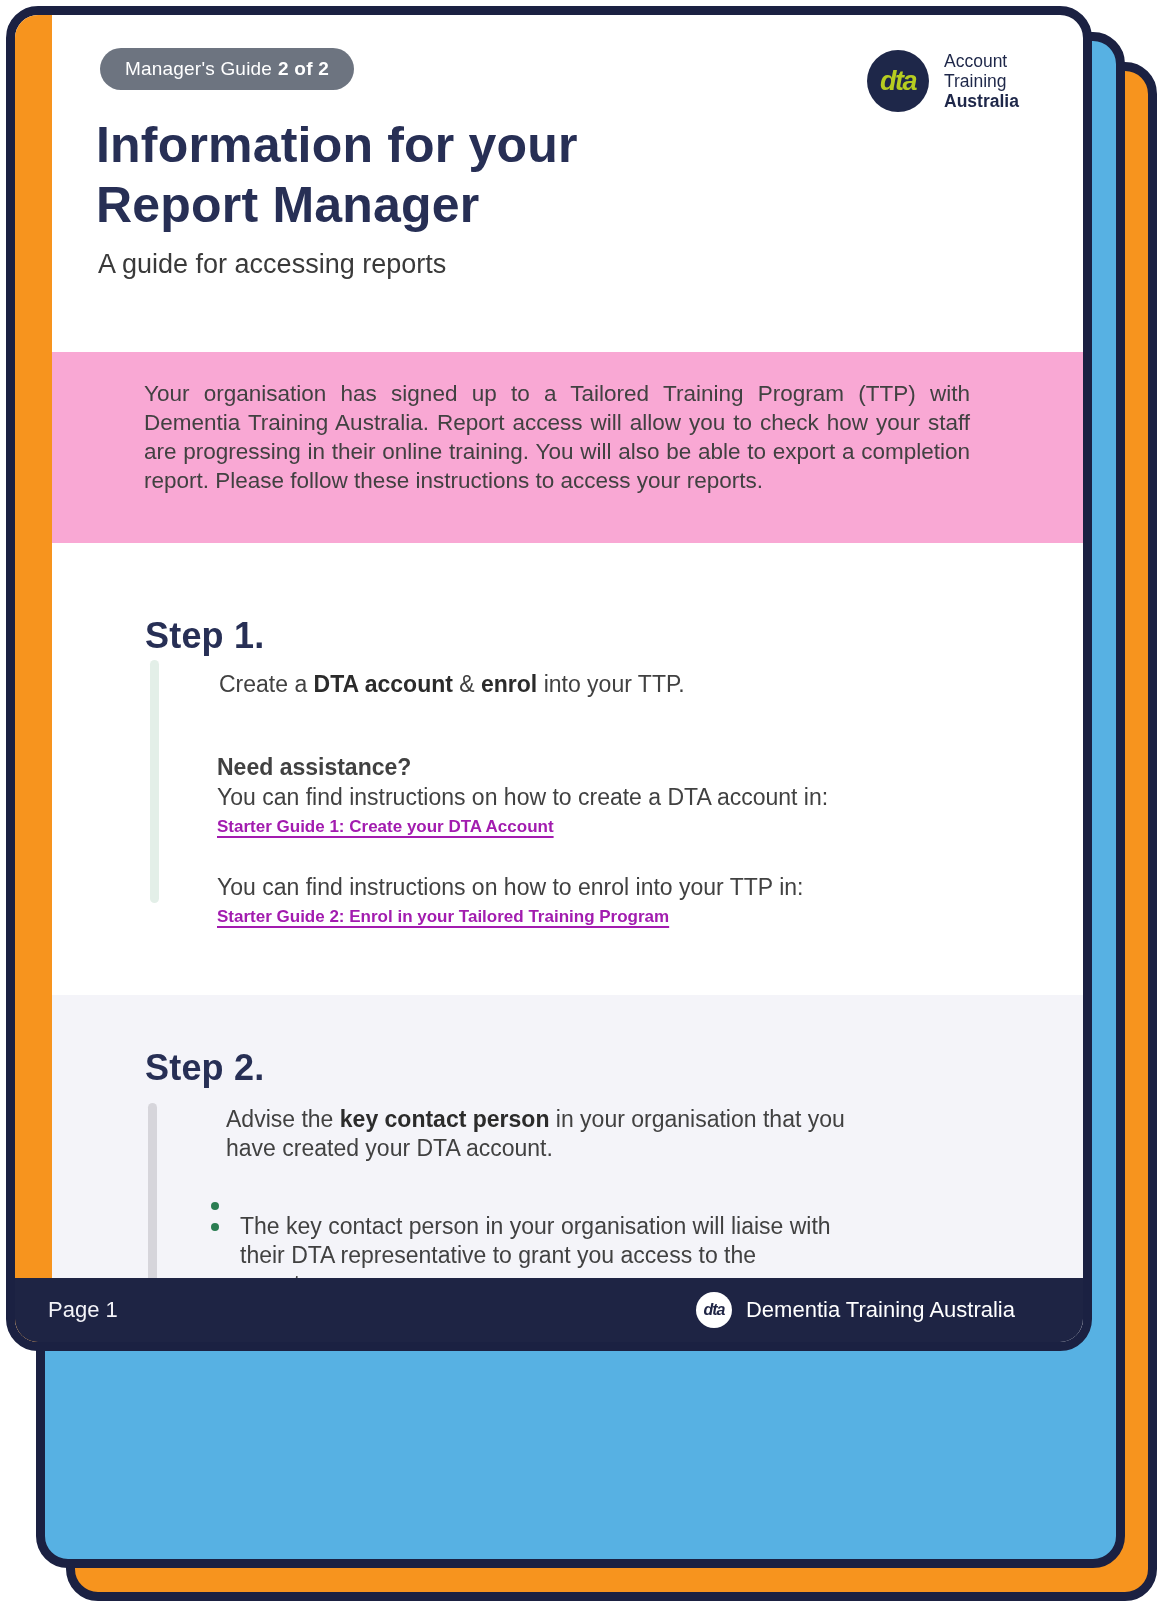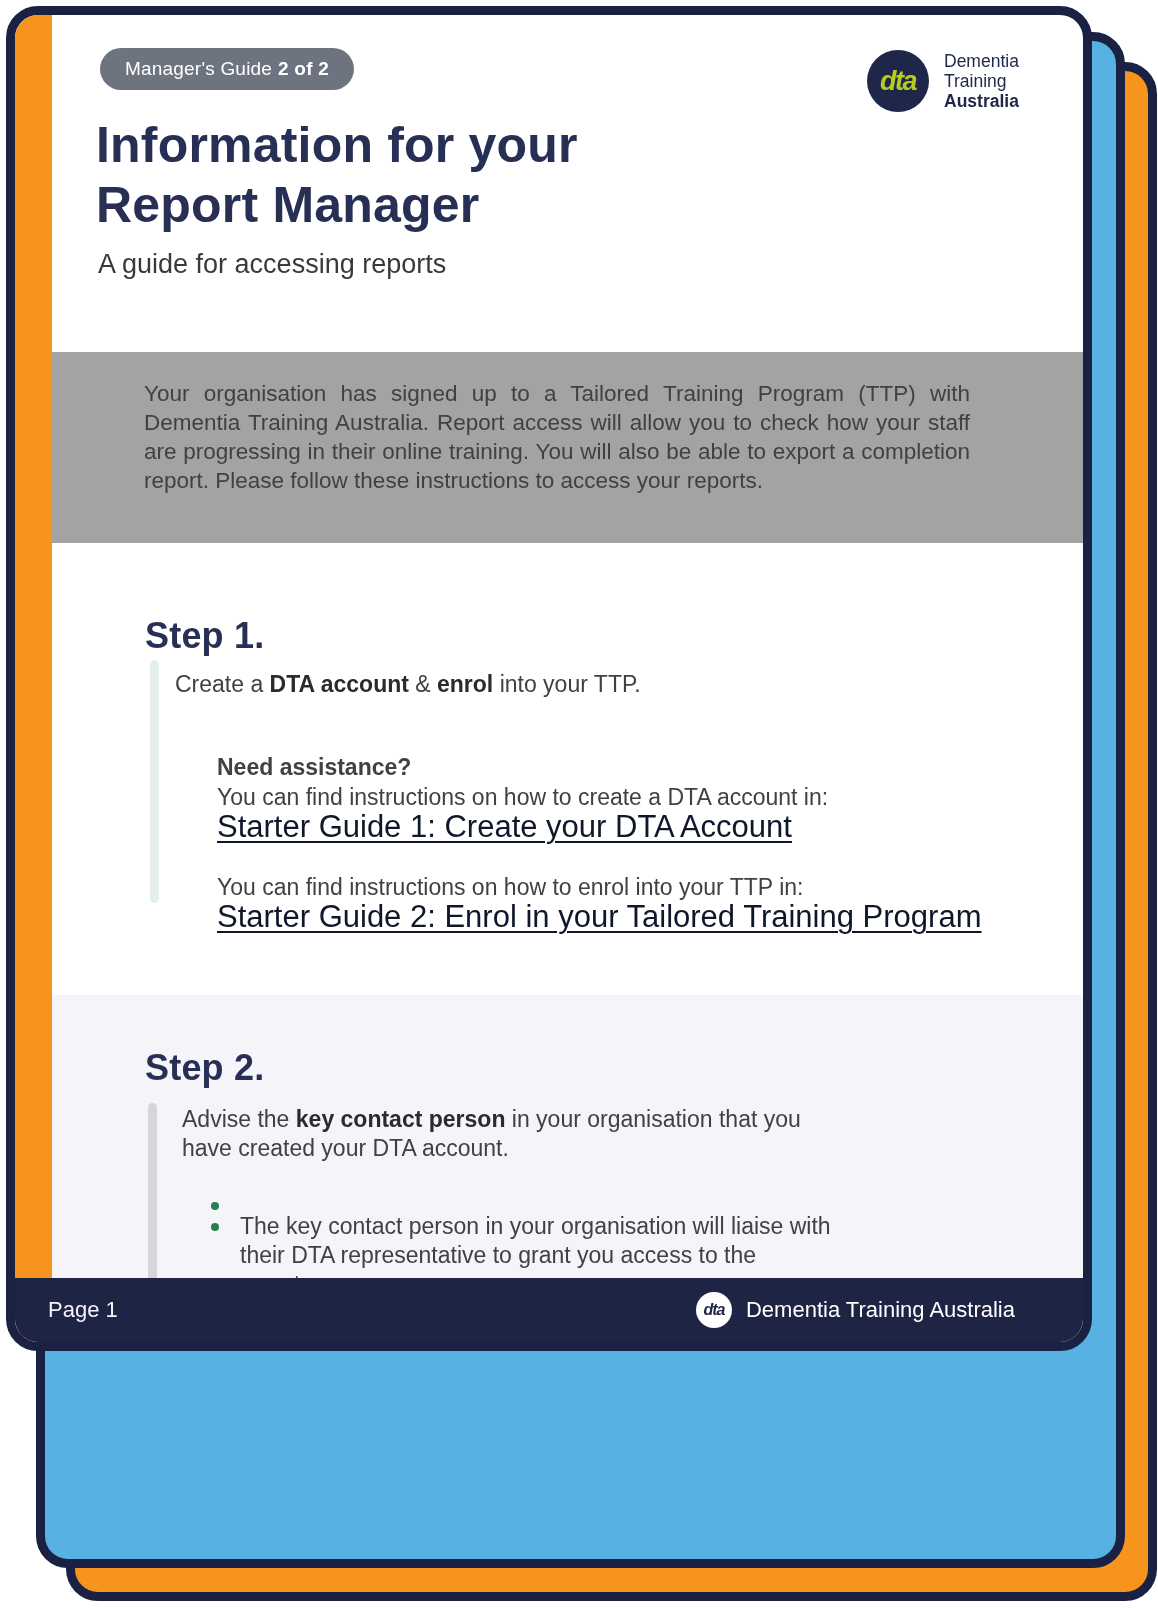--- a/index.html
+++ b/index.html
@@ -27,44 +27,44 @@
                   font-style:italic; font-size:27px; letter-spacing:-1.5px; }
   .hlogo-text { display:flex; flex-direction:column; color:#1e2749; font-size:17.5px; line-height:20px; }
   .hlogo-text .l3 { font-weight:800; }
 
   h1.title { position:absolute; left:81px; top:100px; font-size:50px; line-height:60px;
              font-weight:700; color:#272f55; letter-spacing:.2px; z-index:5; }
   .subtitle { position:absolute; left:83px; top:234px; font-size:27px; color:#3a3a3a; z-index:5; }
 
   
   .intro-box { position:absolute; left:37px; top:337px; width:1031px; height:191px;
-               background:#a3a3a3; z-index:4; }
+               background:#f9a8d4; z-index:4; }
   .intro-box p { margin:27px 0 0 92px; width:826px; font-size:22.5px; line-height:29px;
                  color:#414141; text-align:justify; }
 
   
   .step-h { position:absolute; font-size:36px; font-weight:800; color:#272f55; z-index:5; letter-spacing:.2px; }
   .step1-h { left:130px; top:600px; }
   .step2-h { left:130px; top:1032px; }
 
   .vline { position:absolute; width:9px; border-radius:5px; z-index:5; }
   .vline-green { left:135px; top:645px; height:243px; background:#e3efe8; }
   .vline-gray  { left:133px; top:1088px; height:274px; background:#d6d5db; }
 
-  .body-text { font-size:23px; line-height:29px; color:#414141; }
+  .body-text { font-size:23px; line-height:29px; color:#414141;margin-left:44px; }
   .body-text b, .bold-line { font-weight:700; color:#2b2b2b; }
 
   .step1-lead { position:absolute; left:160px; top:655px; z-index:5; }
 
   .assist { position:absolute; left:202px; top:737px; z-index:5; }
   .assist p { font-size:23px; line-height:30px; color:#414141; }
   .assist .bold-line { font-size:23px; line-height:30px; }
   .assist .spacer { height:30px; }
-  a.doc-link { display:inline-block; font-size:31px; line-height:30px; font-weight:400;
-               color:#0f172a; text-decoration:underline; text-underline-offset:4px;
+  a.doc-link { display:inline-block; font-size:17px; line-height:30px; font-weight:700;
+               color:#a21caf; text-decoration:underline; text-underline-offset:4px;
                text-decoration-thickness:2px; cursor:pointer; }
 
   
   .step2-box { position:absolute; left:37px; top:980px; width:1031px; bottom:62px;
                background:#f4f4f9; z-index:4; }
   .step2-lead { position:absolute; left:167px; top:1090px; width:665px; z-index:5; }
 
   .bullets { position:absolute; left:193px; top:1176px; z-index:5; list-style:none; }
   .bullets li { position:relative; width:632px; padding-left:32px; margin-bottom:21px;
                 font-size:23px; line-height:29px; color:#414141; }
@@ -96,21 +96,21 @@
     <div class="badge">
       <span>Manager's Guide</span>
       <b>2 of 2</b>
     </div>
 
     <div class="hlogo">
       <div class="hlogo-circle">
         <span>dta</span>
       </div>
       <div class="hlogo-text">
-        <span class="l1">Dementia</span>
+        <span class="l1">Account</span>
         <span class="l2">Training</span>
         <span class="l3">Australia</span>
       </div>
     </div>
 
     <h1 class="title">
       <span>Information for your</span><br>
       <span>Report Manager</span>
     </h1>
     <div class="subtitle">A guide for accessing reports</div>

